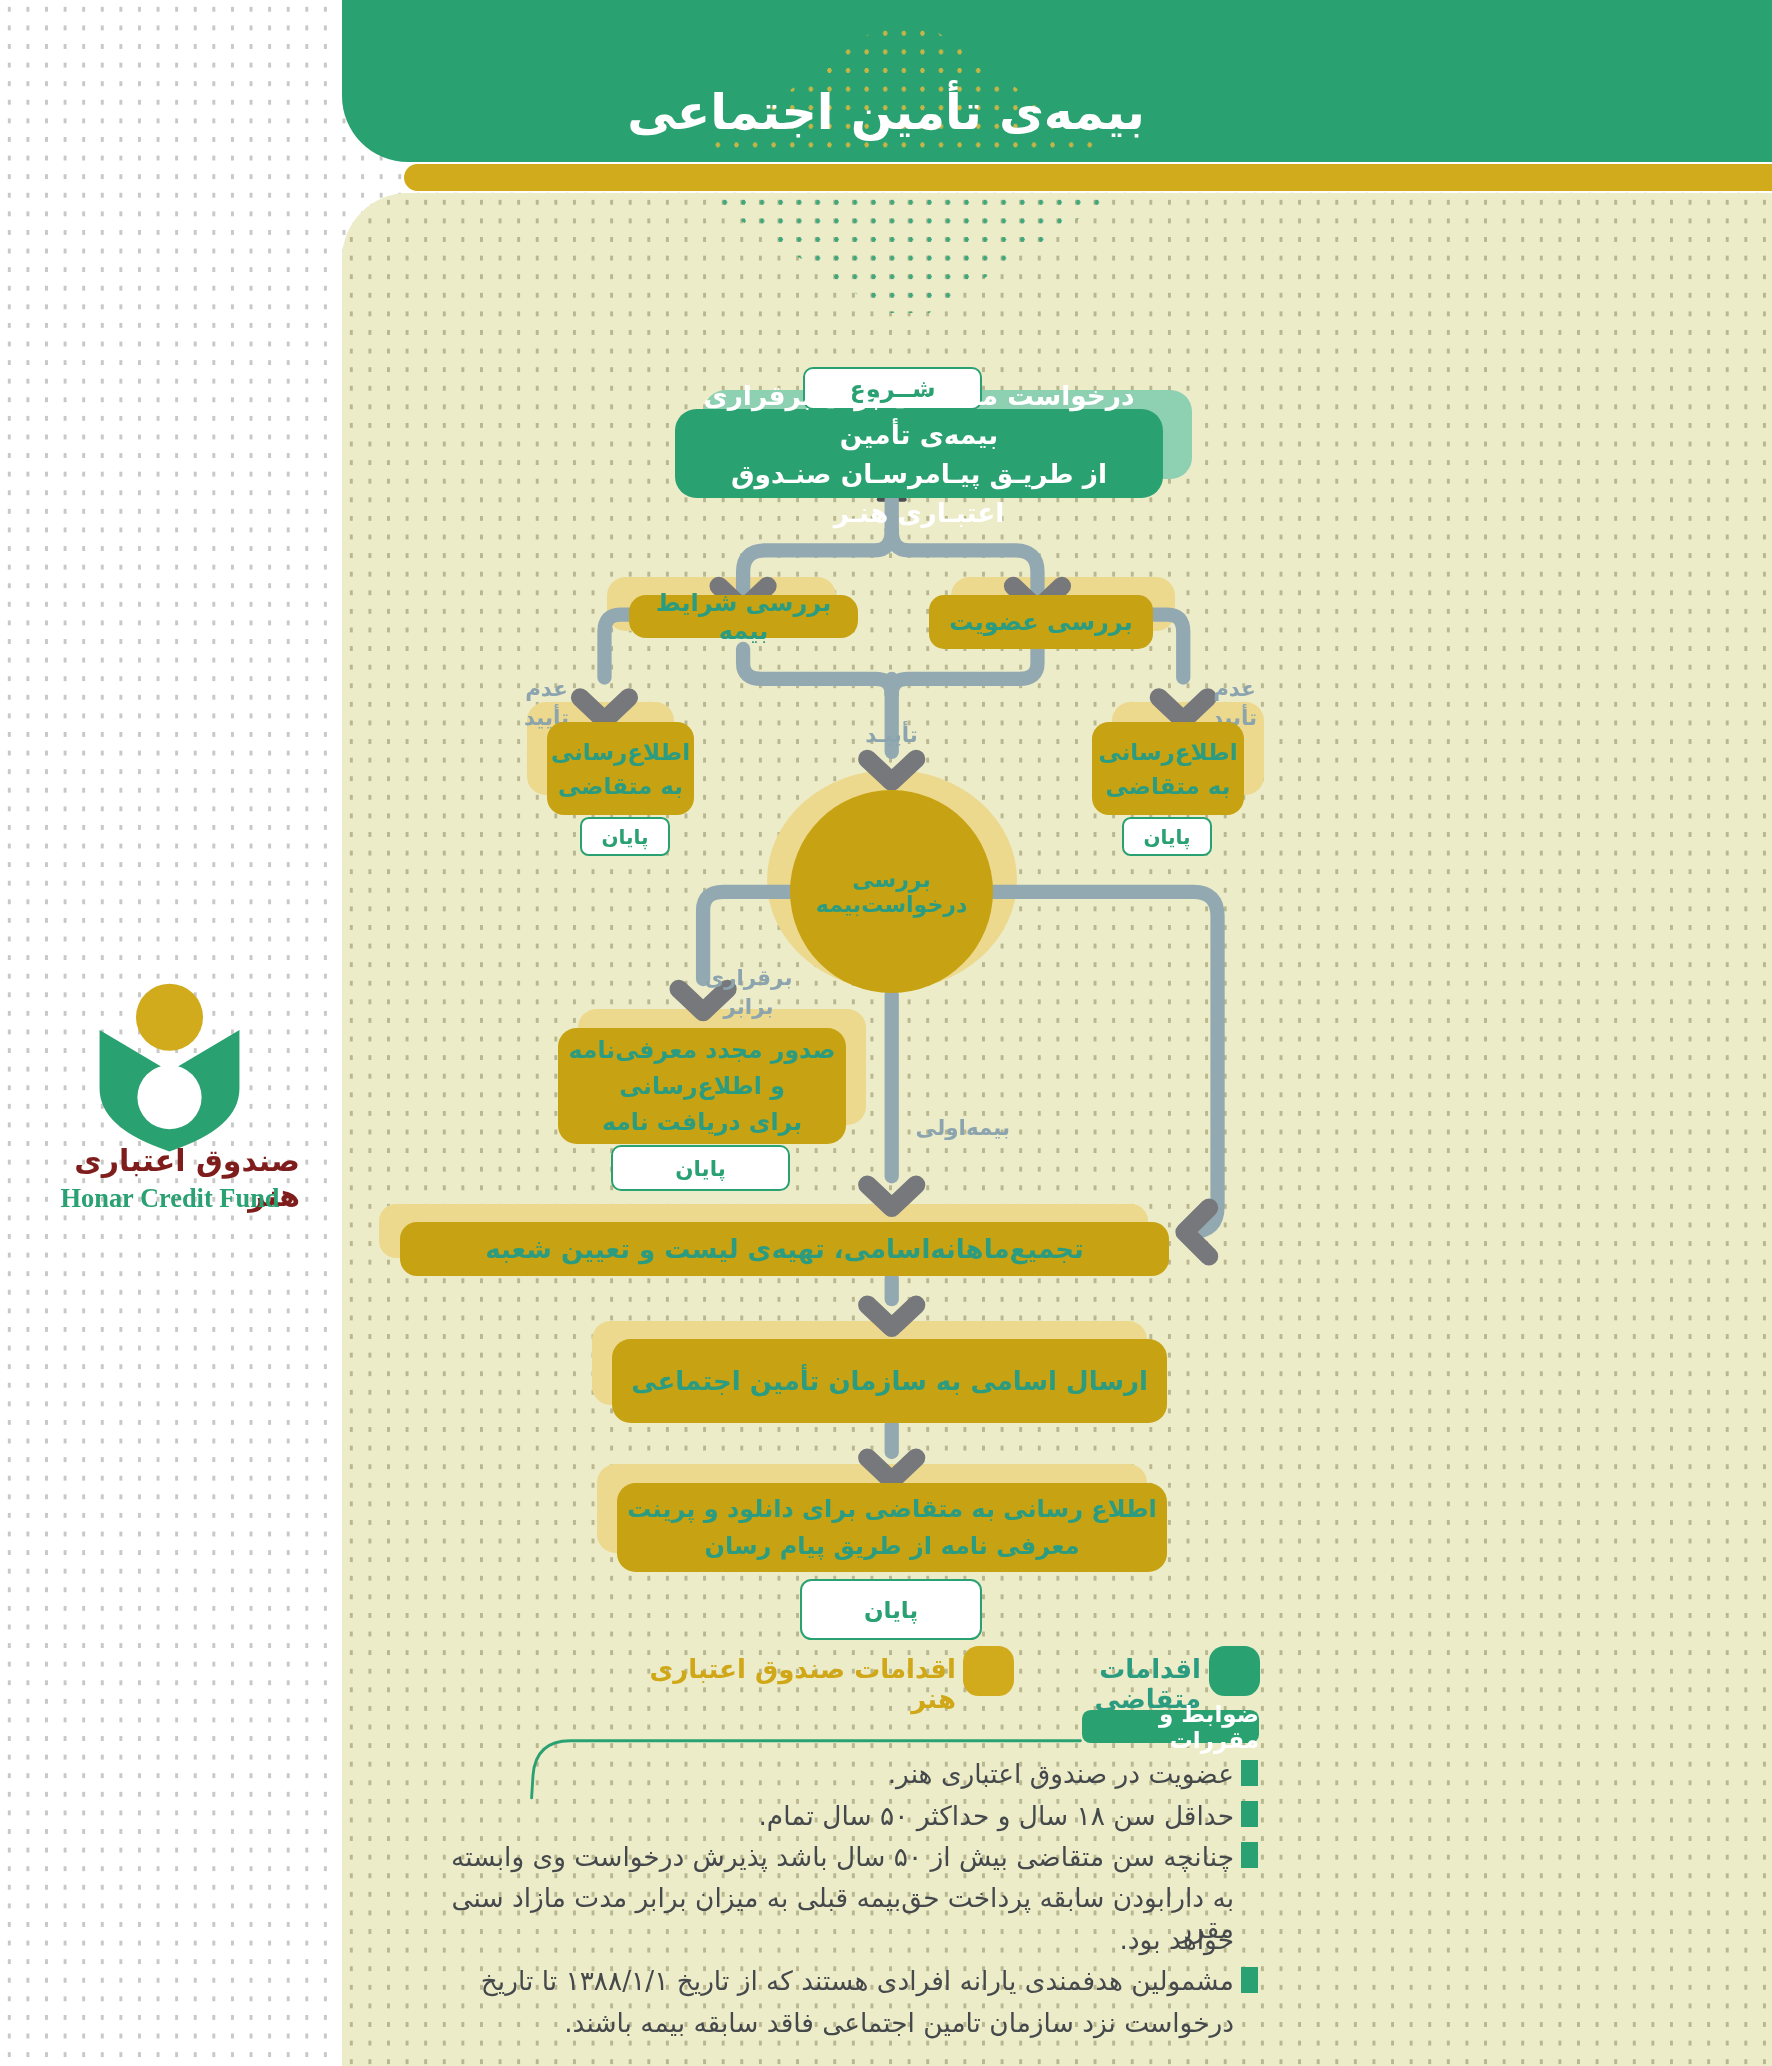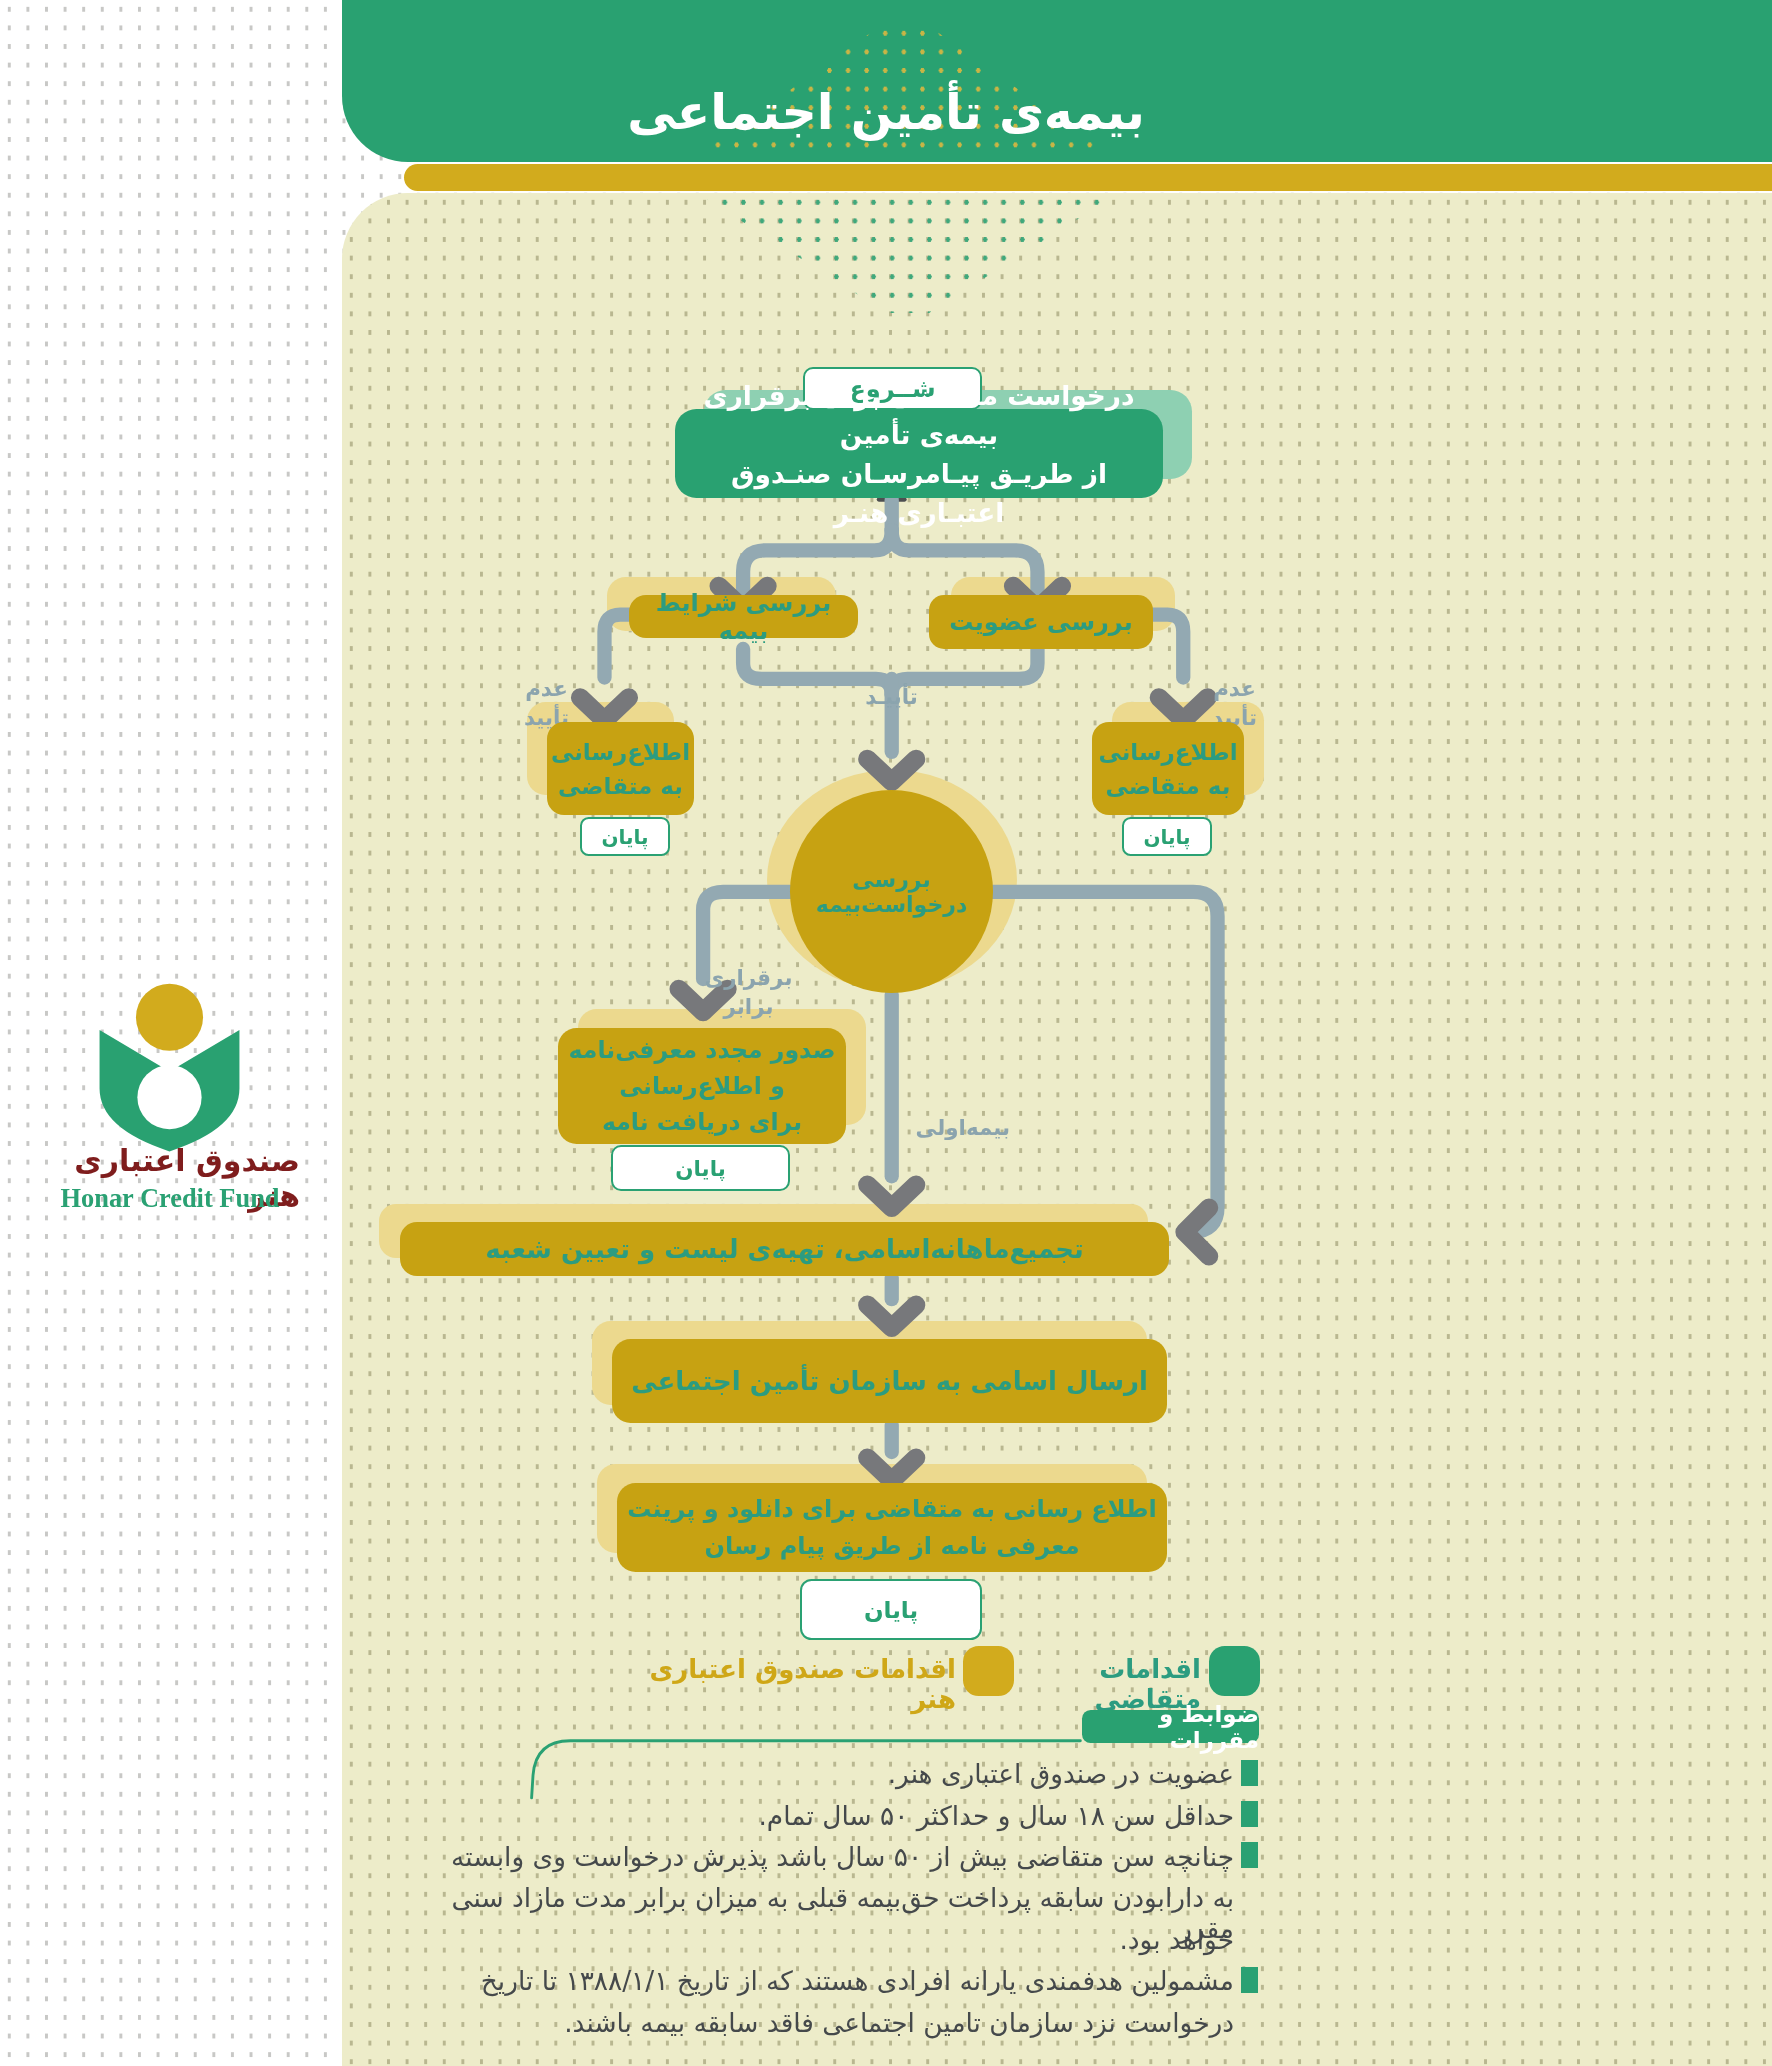--- a/index.html
+++ b/index.html
@@ -59,21 +59,21 @@
   #n-end-r{left:1122px;top:817px;width:90px;height:39px;border-radius:8.6px;font-size:20px;}
   #n-circle{left:790px;top:790px;width:203px;height:203px;border-radius:50%;font-size:22px;}
   #n-sodur{left:558px;top:1028px;width:288px;height:116px;border-radius:18.6px;font-size:23.6px;line-height:36px;}
   #n-end-sodur{left:611px;top:1145px;width:179px;height:46px;border-radius:10px;font-size:21.4px;}
   #n-tajmi{left:400px;top:1222px;width:769px;height:54px;border-radius:17px;font-size:26px;}
   #n-ersal{left:612px;top:1339px;width:555px;height:84px;border-radius:18.6px;font-size:26px;}
   #n-etela2{left:617px;top:1483px;width:550px;height:89px;border-radius:18.6px;font-size:24px;line-height:37px;}
   #n-end-final{left:800px;top:1579px;width:182px;height:61px;border-radius:11.4px;font-size:23px;}
   #lb-na-l{left:500px;top:635px;width:93px;font-size:21.4px;line-height:29px;}
   #lb-na-r{left:1188px;top:635px;width:93px;font-size:21.4px;line-height:29px;}
-  #lb-ok{left:845px;top:645px;width:93px;font-size:21.4px;}
+  #lb-ok{left:845px;top:683px;width:93px;font-size:21.4px;}
   #lb-mojadad{left:704px;top:924px;width:89px;font-size:21.4px;line-height:29px;}
   #lb-avali{left:903px;top:1076px;width:107px;font-size:21.4px;text-align:right;}
   
   .sq{position:absolute;z-index:4;width:51px;height:50px;border-radius:15.7px;}
   #lg-sq-green{left:1209px;top:1646px;background:#29a171;}
   #lg-sq-yellow{left:963px;top:1646px;background:#d2ab1d;}
   #lg-applicant{left:1001px;top:1654px;width:200px;text-align:right;color:#2c9c80;font-weight:bold;font-size:26px;z-index:4;}
   #lg-fund{left:643px;top:1654px;width:313px;text-align:right;color:#cfa717;font-weight:bold;font-size:26px;z-index:4;}
   #rules-tab{left:1082px;top:1710px;width:177px;height:33px;border-radius:8.6px;background:#29a171;color:#ffffff;
      font-weight:bold;font-size:23px;display:flex;align-items:center;justify-content:center;z-index:4;}

